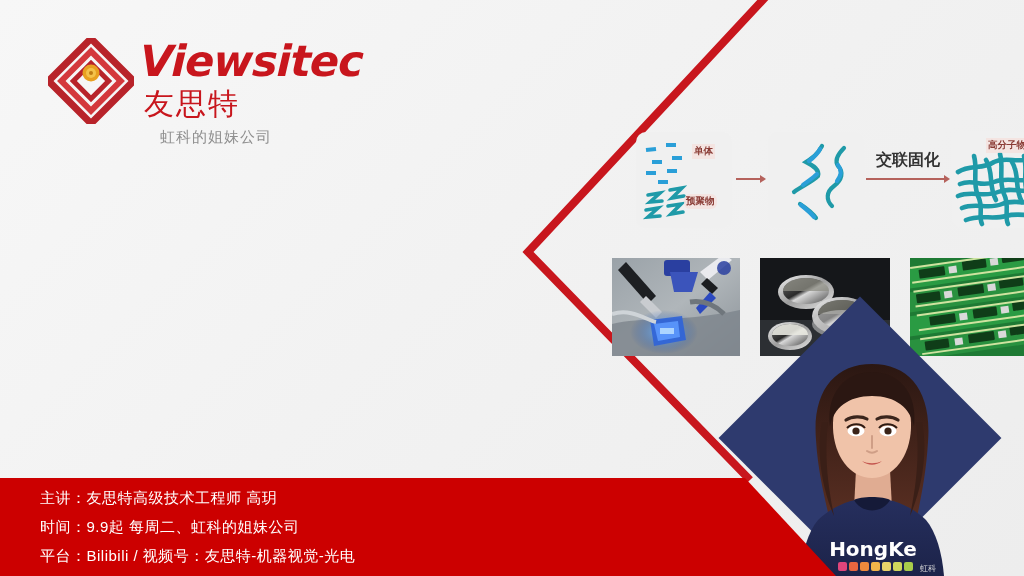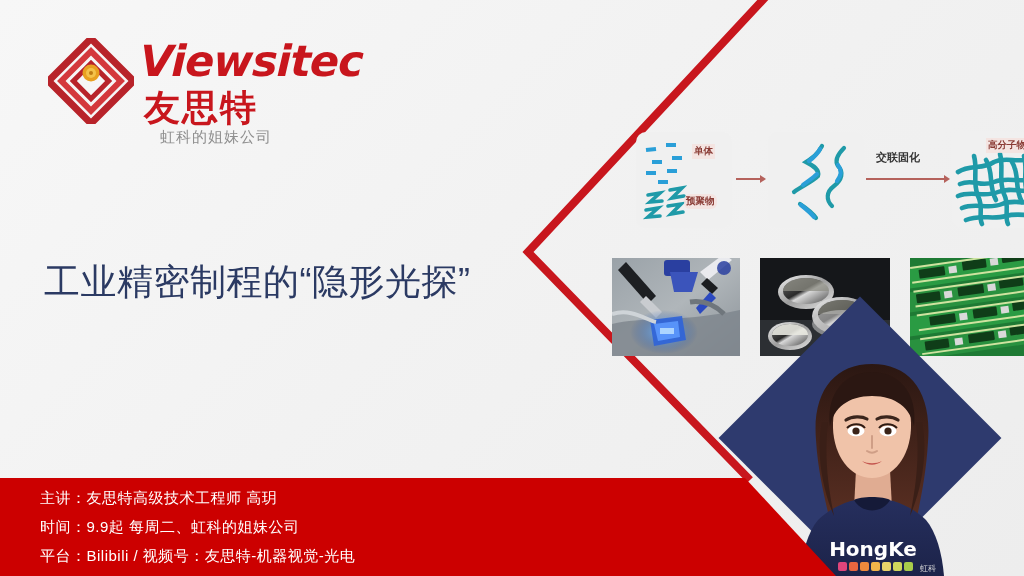--- a/index.html
+++ b/index.html
@@ -20,21 +20,21 @@
   .logo-block { position:absolute; left:48px; top:36px; width:300px; height:105px; }
   .logo-mark { position:absolute; left:0; top:2px; width:86px; height:86px; }
   .logo-word {
     position:absolute; left:92px; top:0px;
     font-size:43px; font-weight:bold; letter-spacing:-1px;
     color:#c8161d; font-family:"DejaVu Sans",sans-serif;
     font-style:italic; transform:skewX(-2deg);
   }
   .logo-cn {
     position:absolute; left:96px; top:48px;
-    font-size:36px; font-weight:bold; color:#c8161d; letter-spacing:2px;
+    font-size:30px; font-weight:normal; color:#c8161d; letter-spacing:2px;
   }
   .logo-sub {
     position:absolute; left:112px; top:92px;
     font-size:15px; color:#8e8e8e; letter-spacing:1px;
   }
 
   
   .title-main {
     position:absolute; left:42px; top:196px;
     font-size:41px; font-weight:bold; color:#c8161d;
@@ -69,21 +69,21 @@
   .poly-label {
     position:absolute; font-size:9.5px; color:#8a3b35;
     background:rgba(245,226,222,0.85); padding:1px 2px; white-space:nowrap;
     font-weight:bold;
   }
   .poly-arrow { position:absolute; height:12px; }
   #poly-a1 { left:128px; top:60px; width:30px; }
   #poly-a2 { left:258px; top:60px; width:84px; }
   .poly-arrow-label {
     position:absolute; left:268px; top:38px;
-    font-size:11px; color:#333; white-space:nowrap; font-weight:bold;
+    font-size:16px; color:#333; white-space:nowrap; font-weight:bold;
   }
 
   
   .photos { position:absolute; left:608px; top:258px; width:416px; height:98px; }
   .photo { position:absolute; top:0; height:98px; overflow:hidden; }
   #photo-1 { left:4px; width:128px; }
   #photo-2 { left:152px; width:130px; }
   #photo-3 { left:302px; width:124px; }
 
   
@@ -390,15 +390,14 @@
       <polygon points="0,4 745,4 750,10 0,10" fill="#e03a2f" opacity="0.0"></polygon>
     </svg>
   </div>
 
   <div class="footer-text">
     <div class="footer-line">主讲：友思特高级技术工程师 高玥</div>
     <div class="footer-line">时间：9.9起 每周二、虹科的姐妹公司</div>
     <div class="footer-line">平台：Bilibili / 视频号：友思特-机器视觉-光电</div>
   </div>
 
-  <div class="title-sub">工业精密制程的“隐形光探”</div>
 
 </div>
 
 </body></html>

